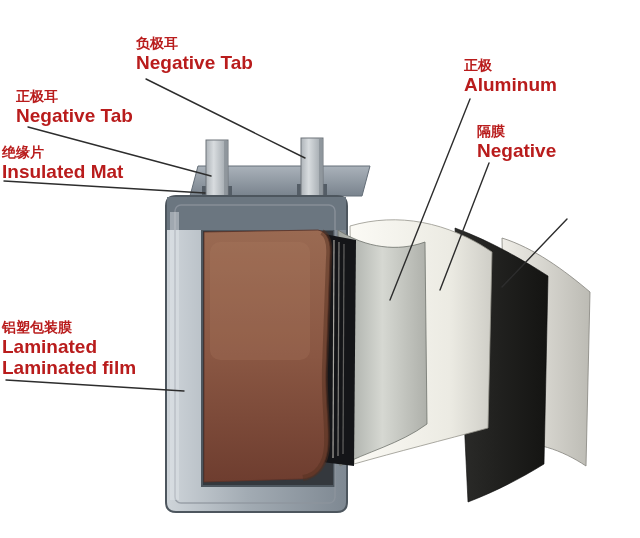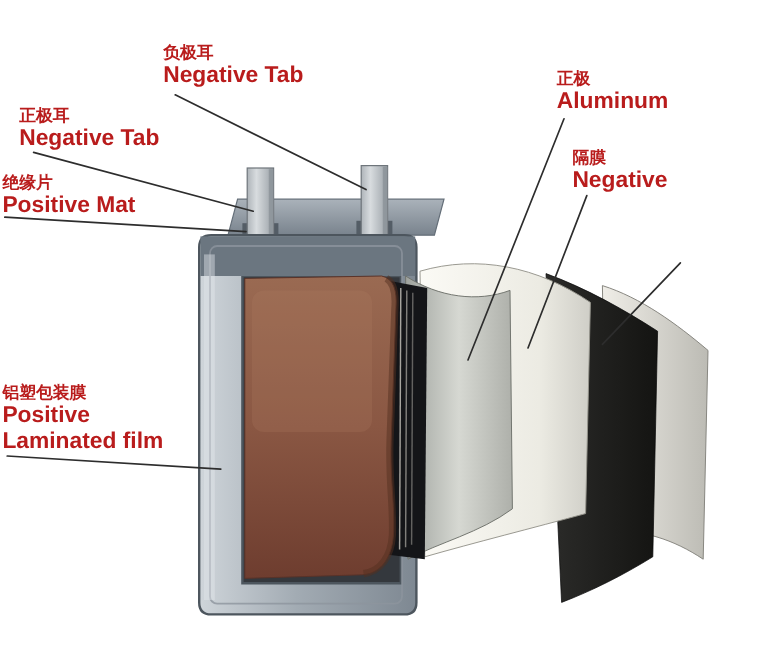--- a/index.html
+++ b/index.html
@@ -116,26 +116,26 @@
     <span class="en">Negative Tab</span>
   </div>
 
   <div class="label" style="left:16px;top:89px">
     <span class="zh">正极耳</span>
     <span class="en">Negative Tab</span>
   </div>
 
   <div class="label" style="left:2px;top:145px">
     <span class="zh">绝缘片</span>
-    <span class="en">Positive Mat</span>
+    <span class="en">Insulated Mat</span>
   </div>
 
   <div class="label" style="left:2px;top:320px">
     <span class="zh">铝塑包装膜</span>
-    <span class="en">Positive</span>
+    <span class="en">Laminated</span>
     <span class="en">Laminated film</span>
   </div>
 
   <div class="label" style="left:464px;top:58px">
     <span class="zh">正极</span>
     <span class="en">Aluminum</span>
   </div>
 
   <div class="label" style="left:477px;top:124px">
     <span class="zh">隔膜</span>

